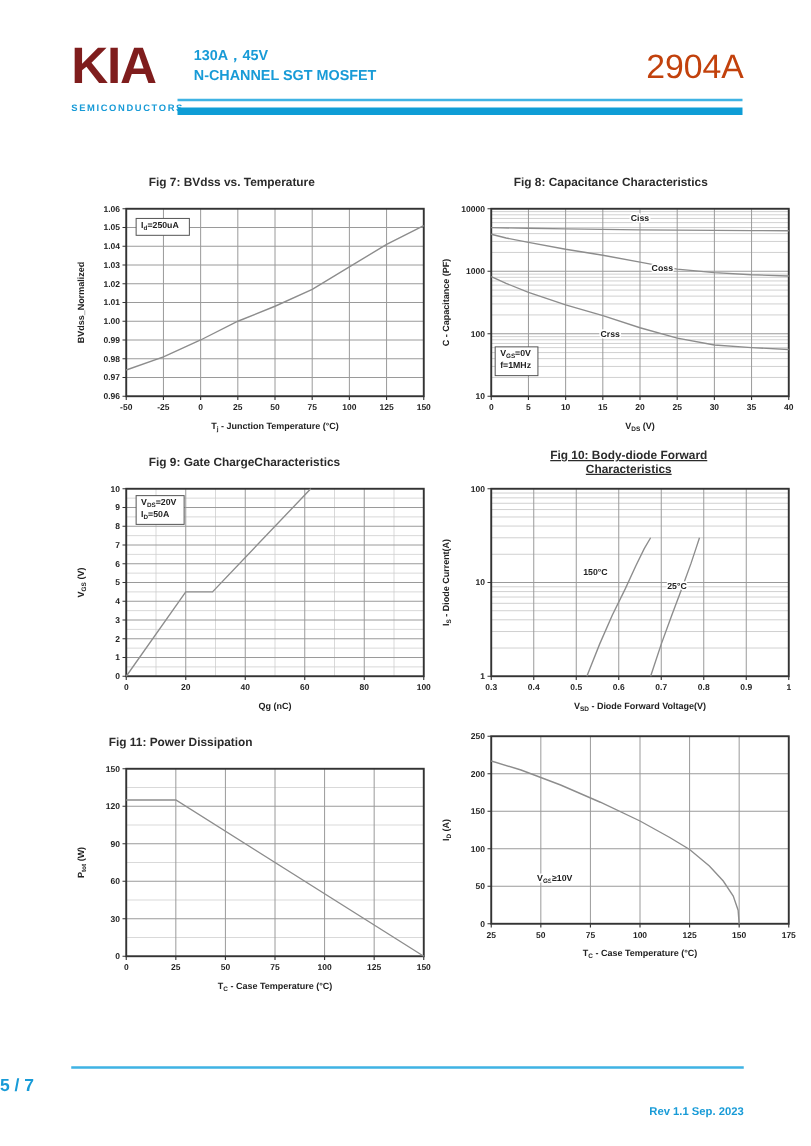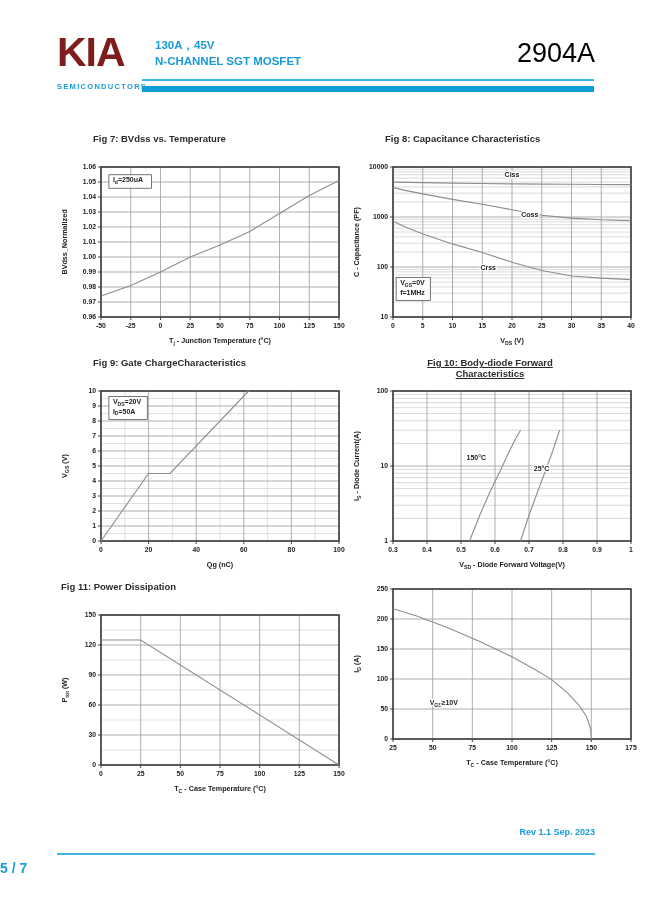--- a/index.html
+++ b/index.html
@@ -5,39 +5,39 @@
   html,body{margin:0;padding:0;background:#e8e8e8;}
   .page{position:relative;width:649px;height:917px;background:#ffffff;margin:0 auto;
         font-family:"Liberation Sans",sans-serif;overflow:hidden;}
   
   .logo{position:absolute;left:57px;top:30px;font-size:41px;font-weight:bold;
         color:#7f1d1d;letter-spacing:-1px;line-height:44px;}
   .logo-sub{position:absolute;left:57px;top:82px;font-size:7.5px;font-weight:bold;
         color:#189BD7;letter-spacing:1.3px;}
   .subtitle{position:absolute;left:155px;top:37px;font-size:11.5px;font-weight:bold;
         color:#189BD7;line-height:16px;}
-  .partno{position:absolute;right:54px;top:38px;font-size:27px;color:#000000;
+  .partno{position:absolute;right:54px;top:38px;font-size:27px;color:#c2410c;
         font-weight:normal;}
   .rule-thin{position:absolute;left:142px;top:79px;width:452px;height:1.5px;background:#3FB3E4;}
   .rule-thick{position:absolute;left:142px;top:86px;width:452px;height:6px;background:#0E9DD6;}
   
   .charts{position:absolute;left:57px;top:133px;width:584px;
           display:grid;grid-template-columns:292px 292px;grid-auto-rows:224px;}
   .fig{width:292px;}
-  .fig-title-wrap{height:26px;display:flex;flex-direction:column;justify-content:flex-start;
-          font-size:9.5px;font-weight:bold;color:#2b2b2b;line-height:11px;}
+  .fig-title-wrap{height:26px;display:flex;flex-direction:column;justify-content:center;
+          font-size:9.5px;font-weight:bold;color:#2b2b2b;line-height:11px;margin-left:26px;}
   .t-indent{padding-left:36px;}
   .t-flush{padding-left:4px;}
   .t-center{text-align:center;padding-right:10px;text-decoration:underline;}
   svg.chart{display:block;}
   
   .footer-rule{position:absolute;left:57px;top:853px;width:538px;height:1.5px;background:#3FB3E4;}
   .footer-page{position:absolute;left:0;top:860px;width:649px;text-align:left;
           font-size:14px;color:#189BD7;font-weight:bold;}
-  .footer-rev{position:absolute;right:54px;top:827px;font-size:9px;color:#189BD7;font-weight:bold;text-align:center;}
+  .footer-rev{position:absolute;right:54px;top:884px;font-size:9px;color:#189BD7;font-weight:bold;text-align:center;}
 </style>
 </head>
 <body>
 
 <div class="page">
 
   <div class="logo">KIA</div>
   <div class="logo-sub">SEMICONDUCTORS</div>
   <div class="subtitle">
     <div>130A，45V</div>

